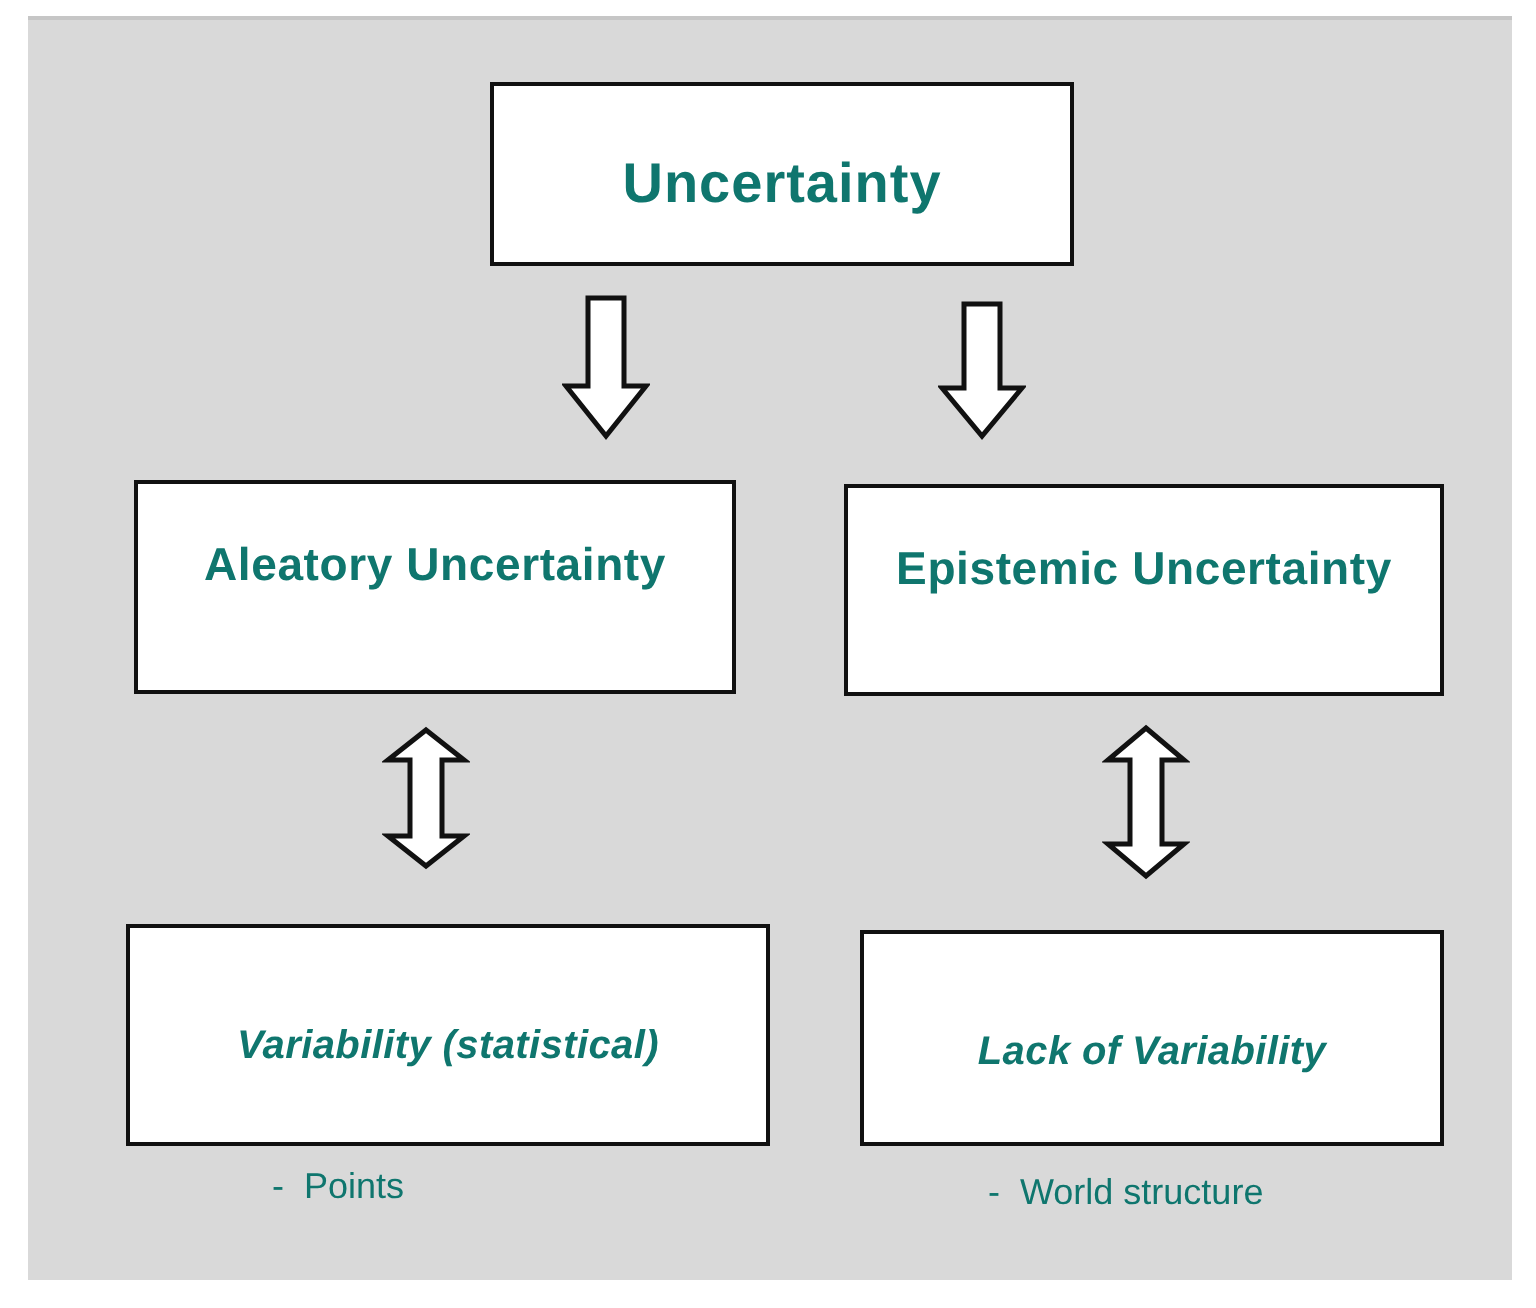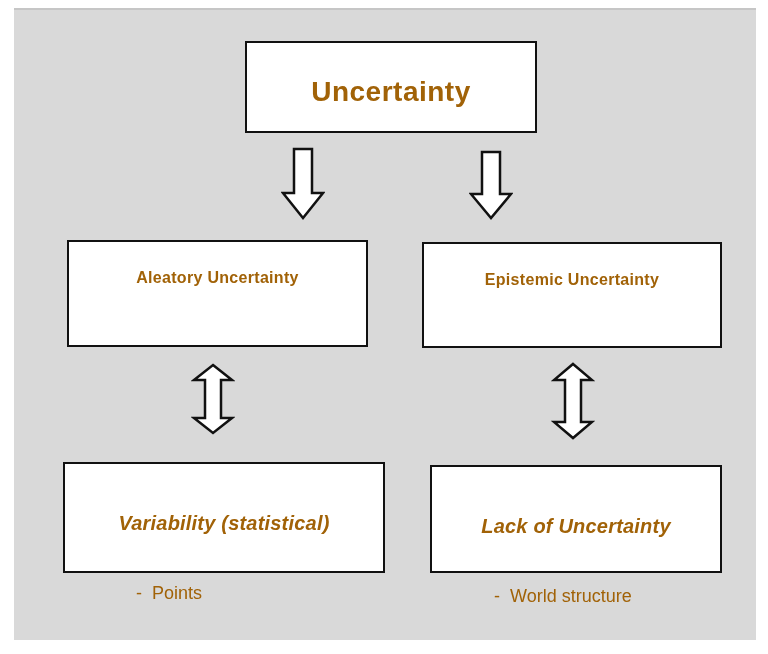--- a/index.html
+++ b/index.html
@@ -2,21 +2,21 @@
 <html><head>
 <meta charset="utf-8">
 <style>
   html, body { margin: 0; padding: 0; background: #ffffff; }
   .canvas {
     position: relative;
     width: 768px;
     height: 654px;
     background: #ffffff;
     font-family: "Liberation Sans", sans-serif;
-    color: #a16207;
+    color: #0f766e;
     overflow: hidden;
   }
   .panel {
     position: absolute;
     left: 14px; top: 8px;
     width: 742px; height: 632px;
     background: #d9d9d9;
     border-top: 2px solid #c6c6c6;
     box-sizing: border-box;
   }
@@ -29,21 +29,21 @@
   .node-root {
     left: 245px; top: 41px; width: 292px; height: 92px;
     display: flex; align-items: center; justify-content: center;
     padding-top: 10px;
   }
   .node-root .lbl { font-size: 28px; font-weight: bold; letter-spacing: 0.5px; }
   .node-mid {
     display: flex; justify-content: center; align-items: flex-start;
     padding-top: 27px;
   }
-  .node-mid .lbl { font-size: 16px; font-weight: bold; letter-spacing: 0.3px; }
+  .node-mid .lbl { font-size: 23px; font-weight: bold; letter-spacing: 0.3px; }
   .node-aleatory  { left: 67px;  top: 240px; width: 301px; height: 107px; }
   .node-epistemic { left: 422px; top: 242px; width: 300px; height: 106px; text-align: center; }
   .node-detail { padding-top: 6px; }
   .node-var  { left: 63px;  top: 462px; width: 322px; height: 111px; }
   .node-lack { left: 430px; top: 465px; width: 292px; height: 108px; }
   .detail-title {
     text-align: center;
     font-size: 20px; font-weight: bold; font-style: italic;
     line-height: 26px;
     letter-spacing: 0.2px;
@@ -109,19 +109,19 @@
 
   <div class="node node-detail node-var">
     <div class="detail-title">Variability (statistical)</div>
     <div class="detail-list">
       <span class="detail-item">-  Points</span>
       
     </div>
   </div>
 
   <div class="node node-detail node-lack">
-    <div class="detail-title">Lack of Uncertainty</div>
+    <div class="detail-title">Lack of Variability</div>
     <div class="detail-list">
       <span class="detail-item">-  World structure</span>
       
     </div>
   </div>
 </div>
 
 </body></html>

